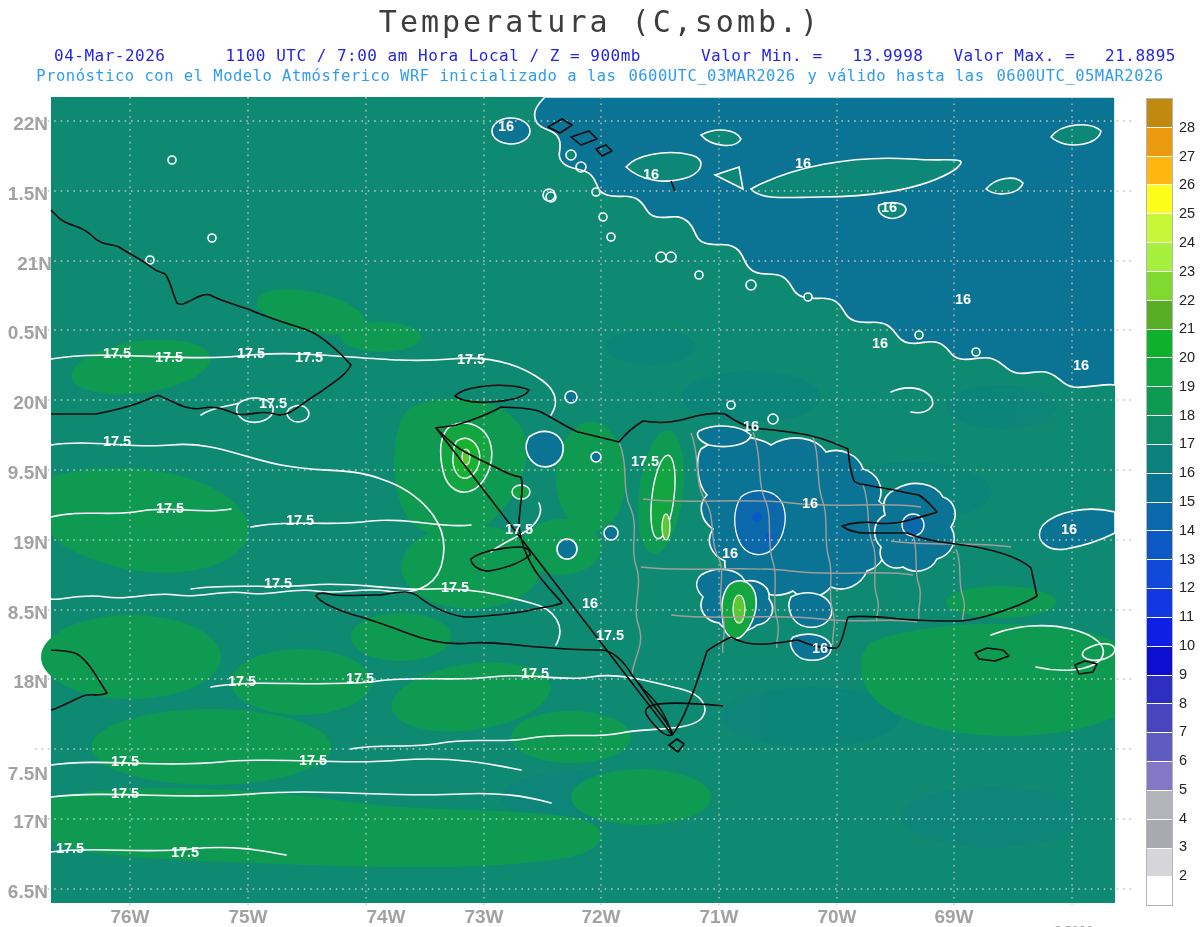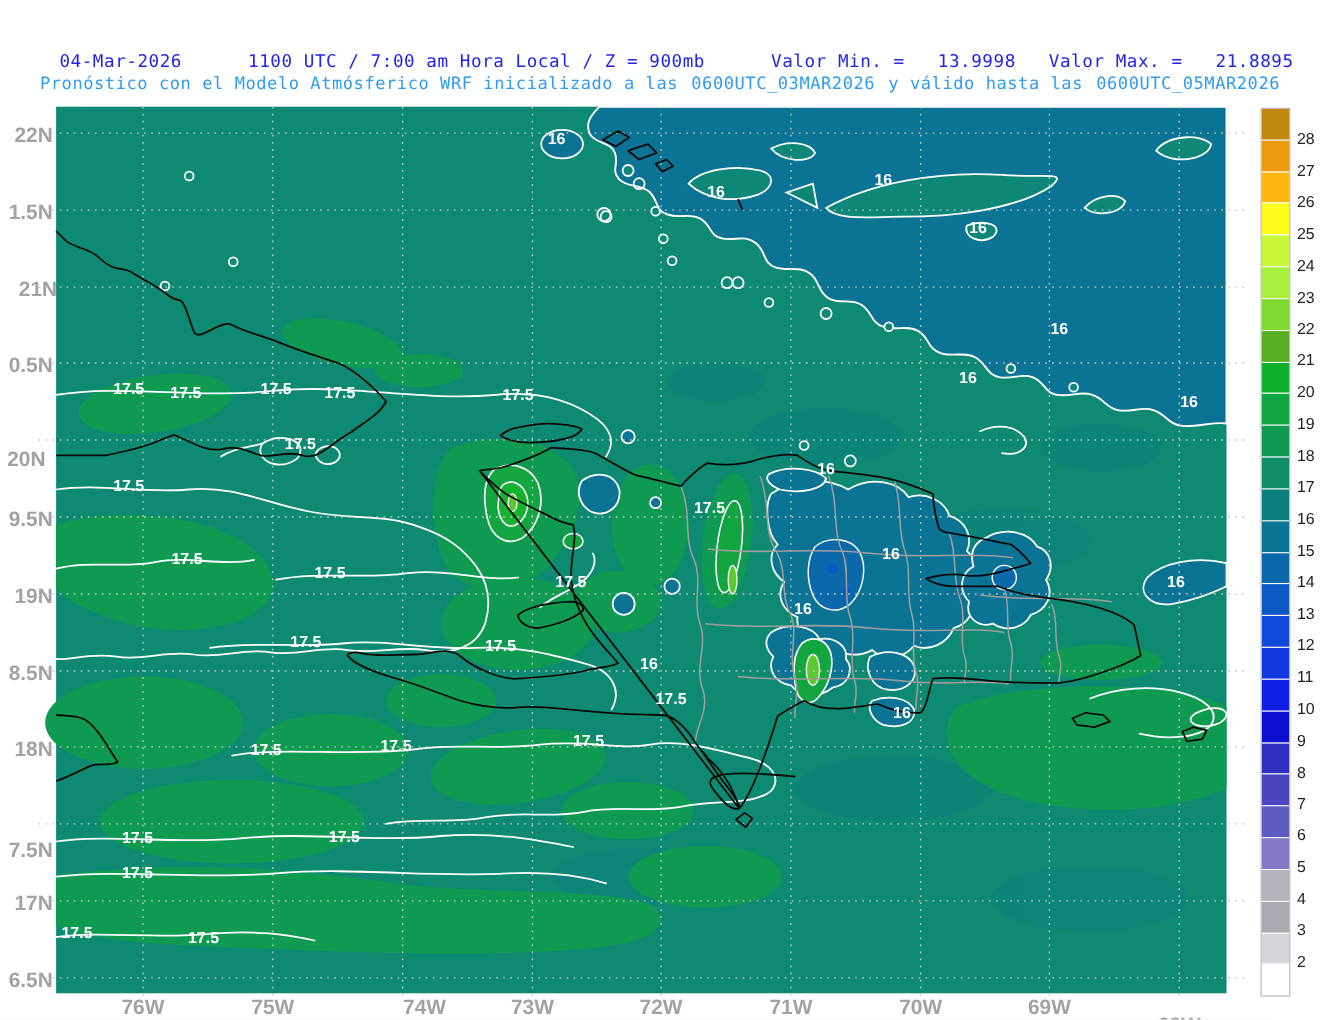--- a/index.html
+++ b/index.html
@@ -31,31 +31,32 @@
   #logo .pi{color:#2f49e0;position:relative;margin-right:2px;}
   #logo .pi .acc{position:absolute;top:-7px;right:-3px;color:#e02424;font-size:13px;}
   .contour-lbl{fill:#ffffff;font-family:"Liberation Sans",sans-serif;font-size:14.5px;
         font-weight:bold;text-anchor:middle;}
 </style>
 </head>
 <body>
 
 <div id="stage">
 
+  <div class="title">Temperatura (C,somb.)</div>
 
   <div class="sub1"><span class="grp">04-Mar-2026</span><span class="grp">1100 UTC / 7:00 am Hora Local / Z = 900mb</span><span class="grp">Valor Min. =</span><span>13.9998</span><span class="grp">Valor Max. =</span><span>21.8895</span></div>
 
   <div class="sub2"><span class="grp">Pronóstico con el Modelo Atmósferico WRF inicializado a las</span><span class="grp">0600UTC_03MAR2026</span><span class="grp">y válido hasta las</span><span class="grp">0600UTC_05MAR2026</span></div>
 
   <div id="lat-labels">
       <div class="axis-label lat-label" style="left: 0px; top: 113px;">22N</div>
       <div class="axis-label lat-label" style="left: 0px; top: 183px;">1.5N</div>
       <div class="axis-label lat-label" style="left: 4px; top: 253px;">21N</div>
       <div class="axis-label lat-label" style="left: 0px; top: 322px;">0.5N</div>
-      <div class="axis-label lat-label" style="left: 0px; top: 408px; text-align: center;">20N</div>
+      <div class="axis-label lat-label" style="left: 0px; top: 392px;">20N</div>
       <div class="axis-label lat-label" style="left: 0px; top: 462px;">9.5N</div>
       <div class="axis-label lat-label" style="left: 0px; top: 532px;">19N</div>
       <div class="axis-label lat-label" style="left: 0px; top: 602px;">8.5N</div>
       <div class="axis-label lat-label" style="left: 0px; top: 671px;">18N</div>
       <div class="axis-label lat-label" style="left: 0px; top: 741px; margin-top: 22px;">7.5N</div>
       <div class="axis-label lat-label" style="left: 0px; top: 811px;">17N</div>
       <div class="axis-label lat-label" style="left: 0px; top: 881px;">6.5N</div>
     </div>
   <div id="lon-labels">
       <div class="axis-label lon-label" style="left: 108px; top: 906px;">76W</div>

